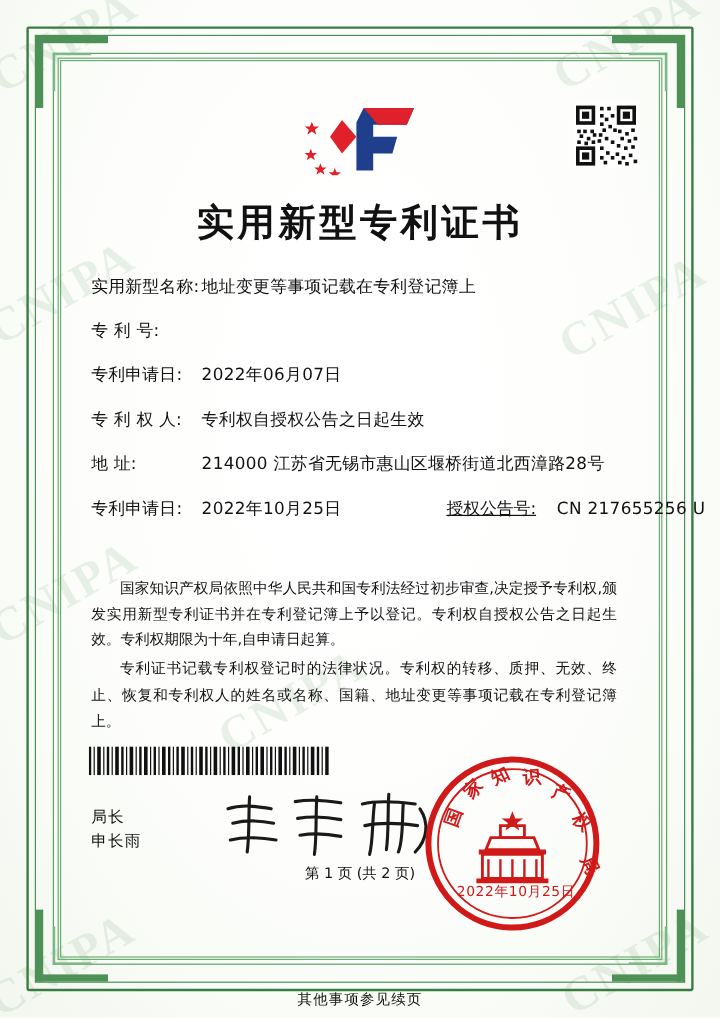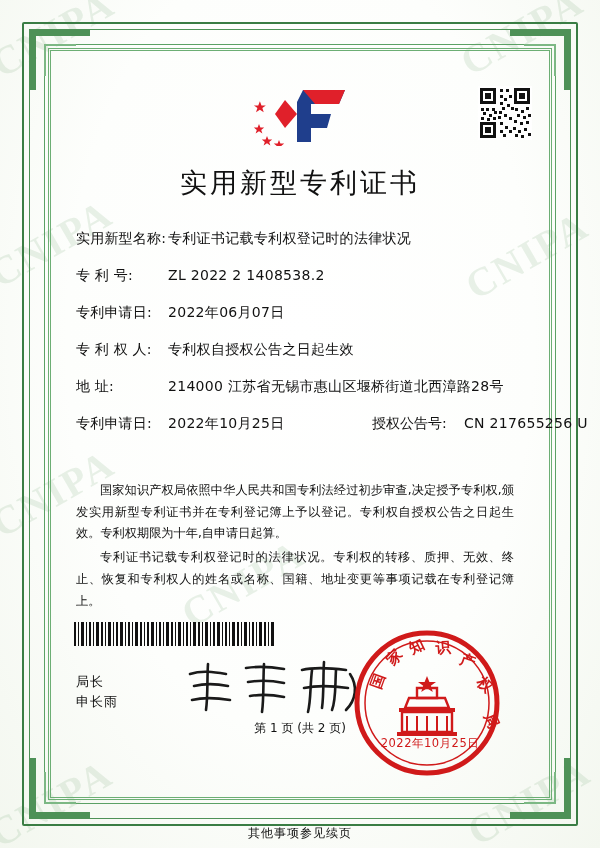--- a/index.html
+++ b/index.html
@@ -106,22 +106,22 @@
     top: 26px;
     width: 54px;
     height: 54px;
   }
   .title {
     position: absolute;
     top: 105px;
     left: 0; right: 0;
     text-align: center;
     font-family: "DejaVu Sans", sans-serif;
-    font-weight: normal;
-    font-size: 27px;
+    font-weight: bold;
+    font-size: 31px;
     letter-spacing: 3px;
     color: #111;
   }
 
   .fields {
     position: absolute;
     top: 170px;
     left: 16px;
     right: 8px;
   }
@@ -141,20 +141,21 @@
   .fvalue {
     flex: 1;
     letter-spacing: 0.3px;
   }
   .frow.split .fvalue { flex: none; width: 190px; }
   .flabel2 {
     width: 92px;
     flex: none;
     white-space: nowrap;
     margin-left: 14px;
+    text-decoration: underline;
   }
 
   .paras {
     position: absolute;
     top: 420px;
     left: 16px;
     right: 10px;
     font-size: 12.2px;
     line-height: 1.78;
     color: #111;
@@ -322,25 +323,24 @@
             <rect x="43" y="49" width="3" height="3"></rect>
         </g>
       </svg>
     </div>
 
     <div class="title">实用新型专利证书</div>
 
     <div class="fields">
       <div class="frow">
         <span class="flabel">实用新型名称:</span>
-        <span class="fvalue">专利证书记载专利权登记时的法律状况</span>
+        <span class="fvalue">地址变更等事项记载在专利登记簿上</span>
       </div>
       <div class="frow">
         <span class="flabel">专 利 号:</span>
-        <span class="fvalue">ZL 2022 2 1408538.2</span>
       </div>
       <div class="frow">
         <span class="flabel">专利申请日:</span>
         <span class="fvalue">2022年06月07日</span>
       </div>
       <div class="frow">
         <span class="flabel">专 利 权 人:</span>
         <span class="fvalue">专利权自授权公告之日起生效</span>
       </div>
       <div class="frow">

